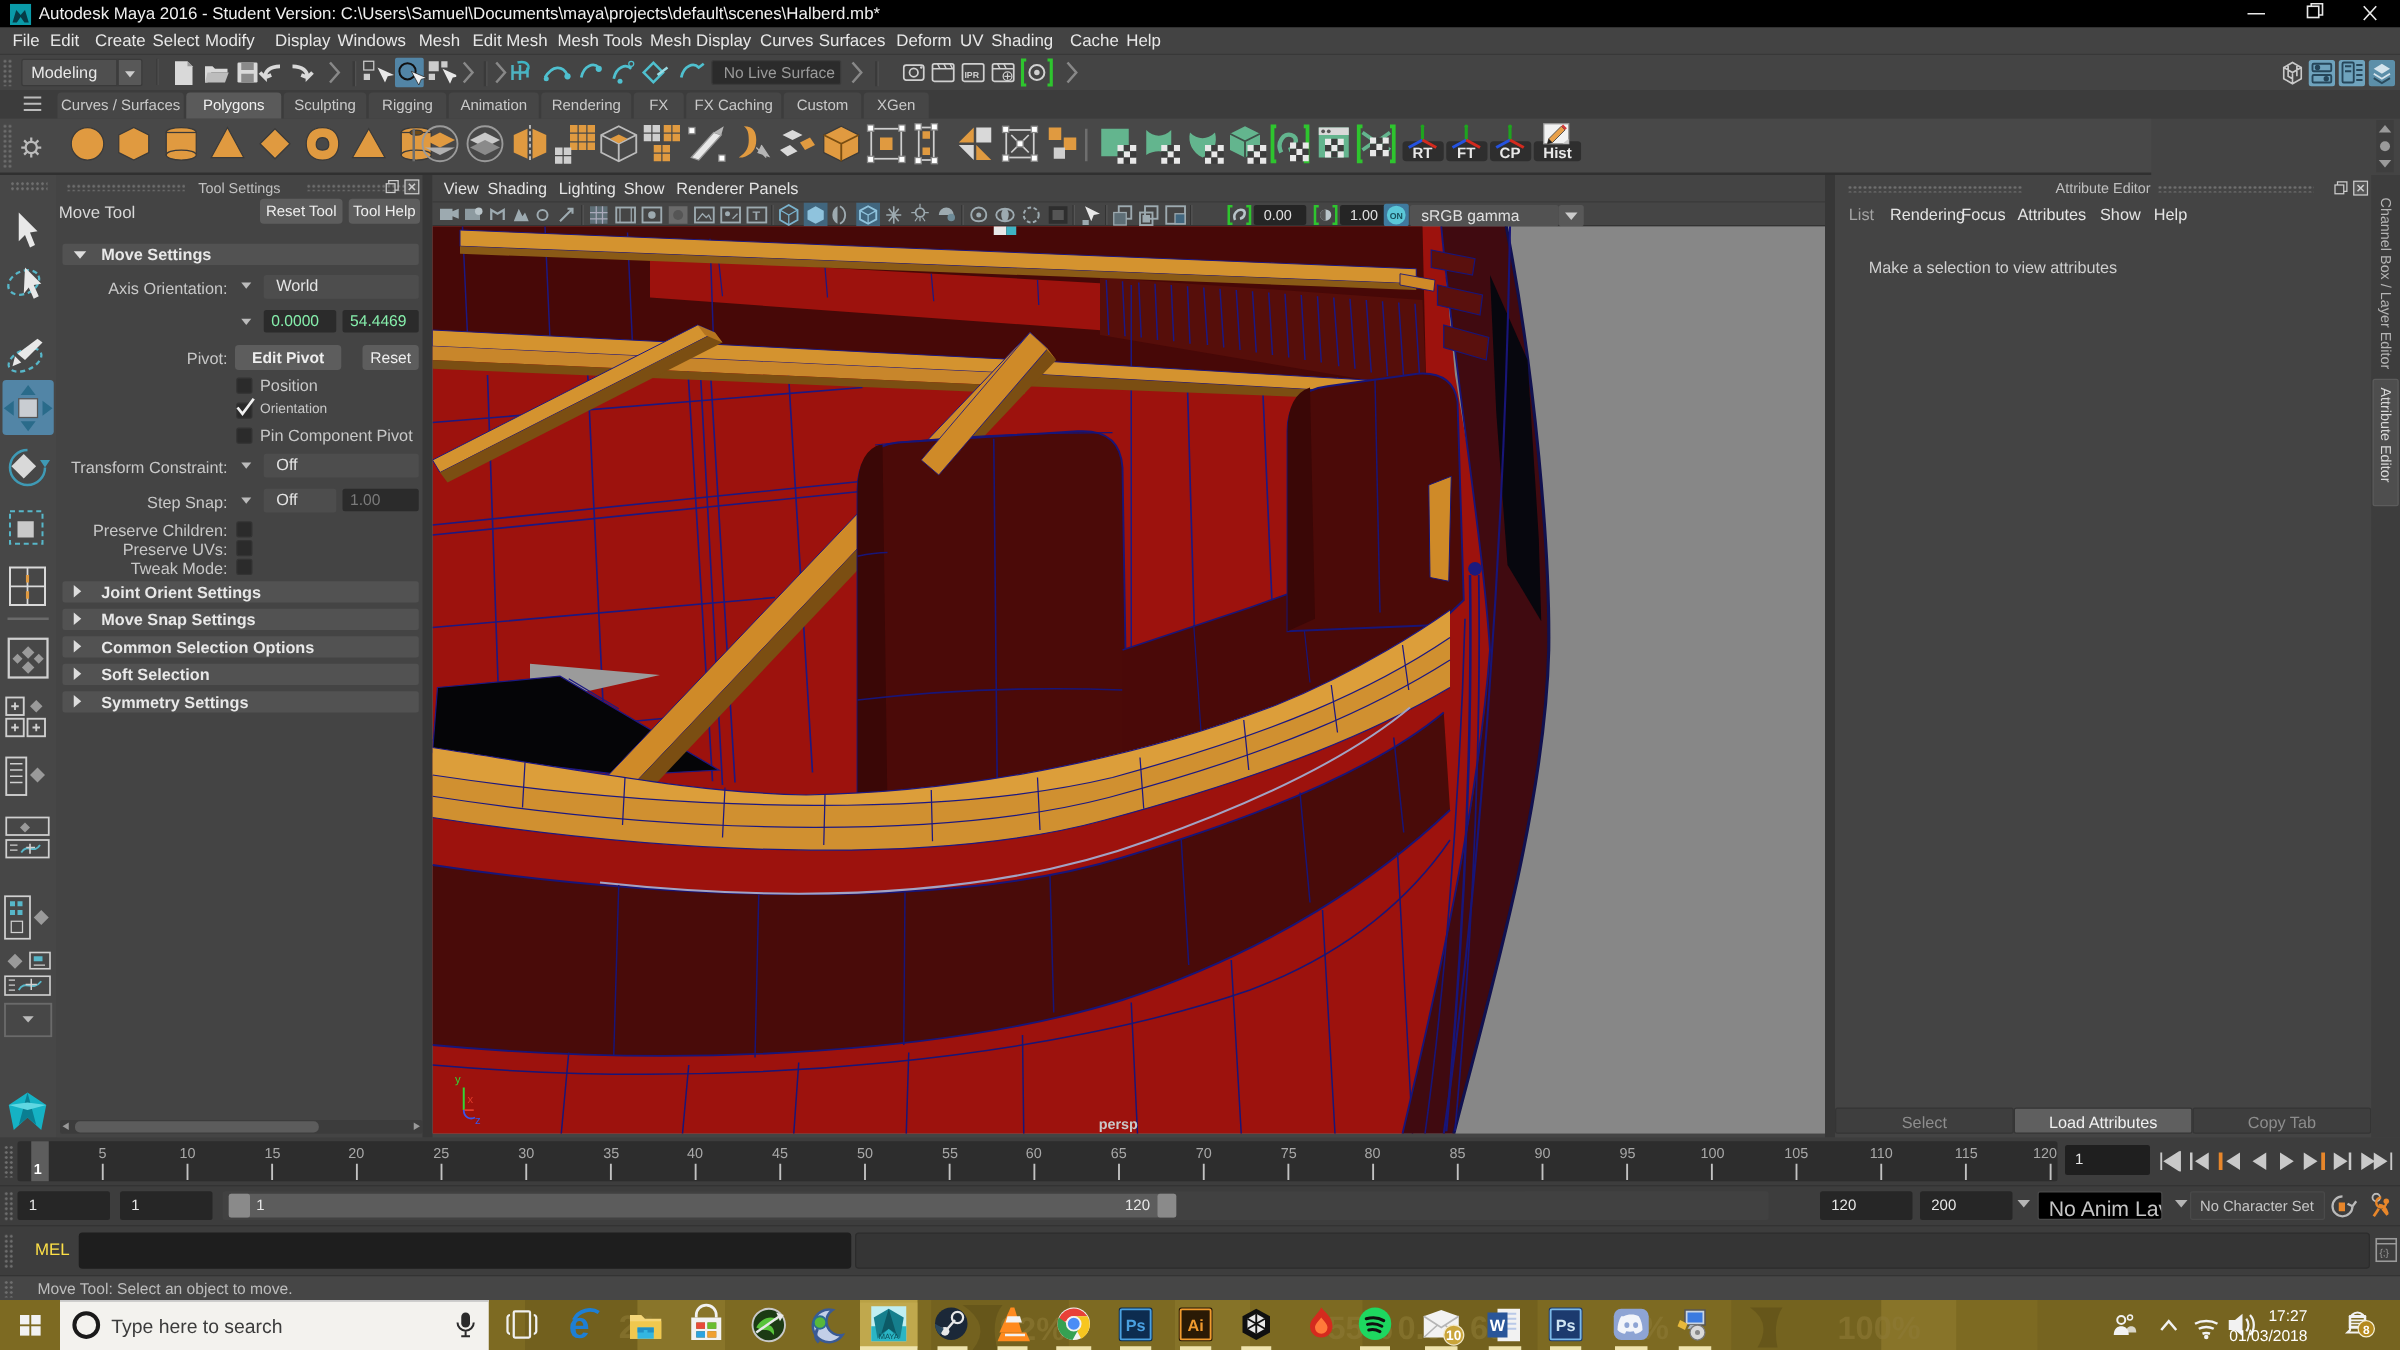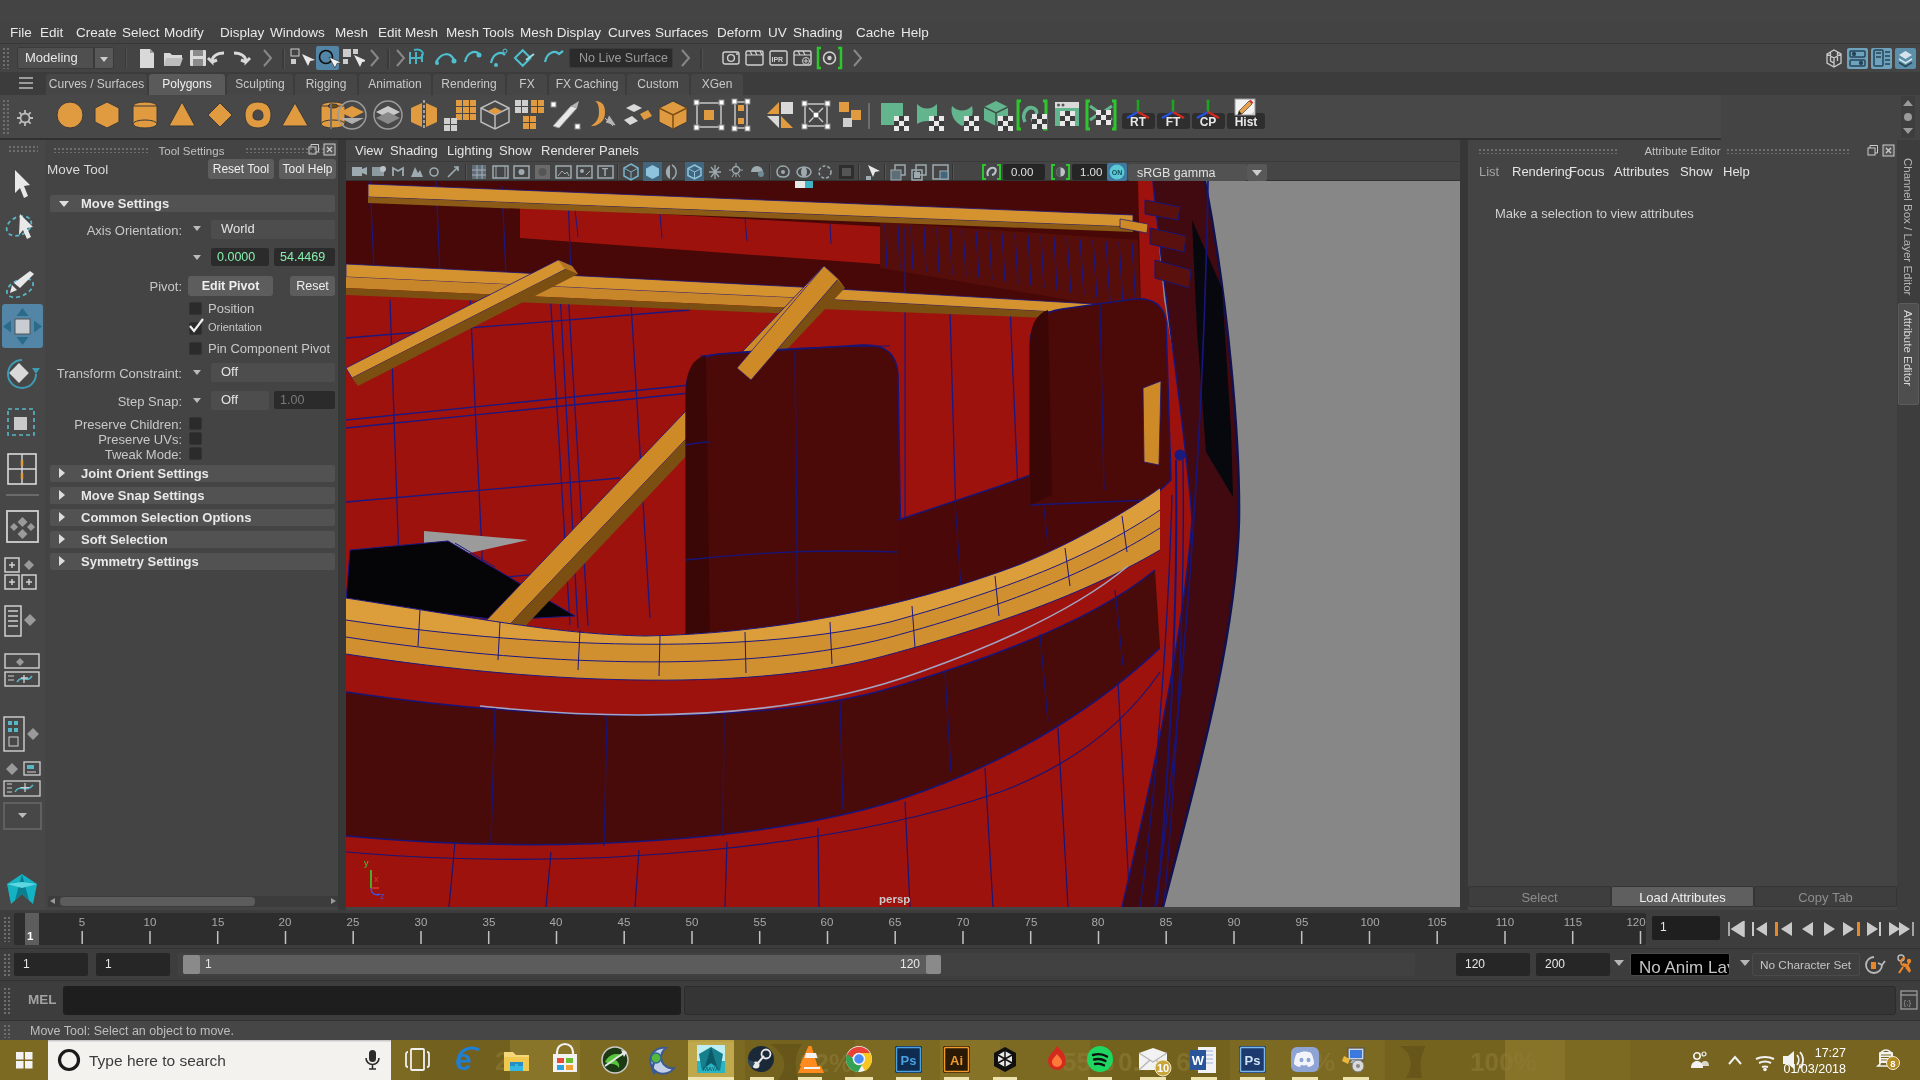--- a/index.html
+++ b/index.html
@@ -43,20 +43,35 @@
 
 #ruler{position:absolute;top:910px;left:0;width:1920px;height:38px;background:#3d3d3d;}
 #rangerow{position:absolute;top:948px;left:0;width:1920px;height:32px;background:#3d3d3d;border-top:1px solid #333;}
 #melrow{position:absolute;top:980px;left:0;width:1920px;height:40px;background:#3d3d3d;border-top:1px solid #333;}
 #helprow{position:absolute;top:1020px;left:0;width:1920px;height:20px;background:#464646;border-top:1px solid #333;}
 #taskbar{position:absolute;top:1040px;left:0;width:1920px;height:40px;background:#7a671f;}
 .dots{position:absolute;width:8px;background-image:radial-gradient(circle,#6e6e6e 1px,transparent 1.2px);background-size:4px 4px;}
 </style></head><body>
 <div id="root">
 
+<div id="titlebar">
+<svg class="abs" style="left:8px;top:3px" width="17" height="17" viewBox="0 0 17 17">
+        <rect width="17" height="17" fill="#0a9aa8"></rect>
+        <path d="M2 15 L5 5 L8.5 9 L12 5 L15 15 L11.5 15 L8.5 10.5 L5.5 15 Z" fill="#063b46"></path>
+      </svg>
+<div id="titletext">Autodesk Maya 2016 - Student Version: C:\Users\Samuel\Documents\maya\projects\default\scenes\Halberd.mb*</div>
+<svg class="abs" style="left:1790px;top:0" width="130" height="22" viewBox="0 0 130 22">
+        <g stroke="#e8e8e8" stroke-width="1.3" fill="none">
+          <path d="M8 11 H22"></path>
+          <rect x="56" y="5" width="9" height="9"></rect>
+          <path d="M59 5 V3 H68 V12 H65"></path>
+          <path d="M101 5 L111 16 M111 5 L101 16"></path>
+        </g>
+      </svg>
+</div>
 
 <div id="menubar">
 <span class="mi" style="left:10px">File</span>
       <span class="mi" style="left:40px">Edit</span>
       <span class="mi" style="left:76px">Create</span>
       <span class="mi" style="left:122px">Select</span>
       <span class="mi" style="left:164px">Modify</span>
       <span class="mi" style="left:220px">Display</span>
       <span class="mi" style="left:270px">Windows</span>
       <span class="mi" style="left:335px">Mesh</span>
@@ -1083,21 +1098,21 @@
           <circle cx="6" cy="4" r="3" fill="none" stroke="#b9b9b9" stroke-width="1.5"></circle>
           <path d="M14 8 a4 4 0 1 1-4-4" fill="none" stroke="#e8862a" stroke-width="2"></path>
           <path d="M8 10 C12 10 14 13 15 17 M8 13 l-4 6 M11 13 l4 5" stroke="#e8862a" stroke-width="2.2" fill="none"></path>
           <circle cx="14" cy="7" r="2.2" fill="#e8862a"></circle>
         </g>
 </svg>
 </div>
 
 <div id="melrow">
 <div class="dots" style="left:3px;top:6px;height:28px"></div>
-<div class="tx" style="left:28px;top:11px;font-size:13.5px;color:#a3a3a3;font-weight:bold">MEL</div>
+<div class="tx" style="left:28px;top:11px;font-size:13.5px;color:#fde047;font-weight:normal">MEL</div>
 <div class="abs" style="left:63px;top:5px;width:618px;height:29px;background:#1e1e1e;border-radius:3px"></div>
 <div class="abs" style="left:684px;top:5px;width:1212px;height:29px;background:#353535;border:1px solid #2c2c2c;border-radius:3px"></div>
 <svg class="abs" style="left:1900px;top:9px" width="18" height="20" viewBox="0 0 18 20">
         <rect x="1" y="1" width="16" height="18" fill="none" stroke="#9a9a9a" stroke-width="1.3"></rect>
         <path d="M1 5 h16" stroke="#9a9a9a" stroke-width="1.3"></path>
         <text x="3.5" y="15" font-size="8" fill="#9a9a9a">{;}</text>
       </svg>
 </div>
 
 <div id="helprow">

